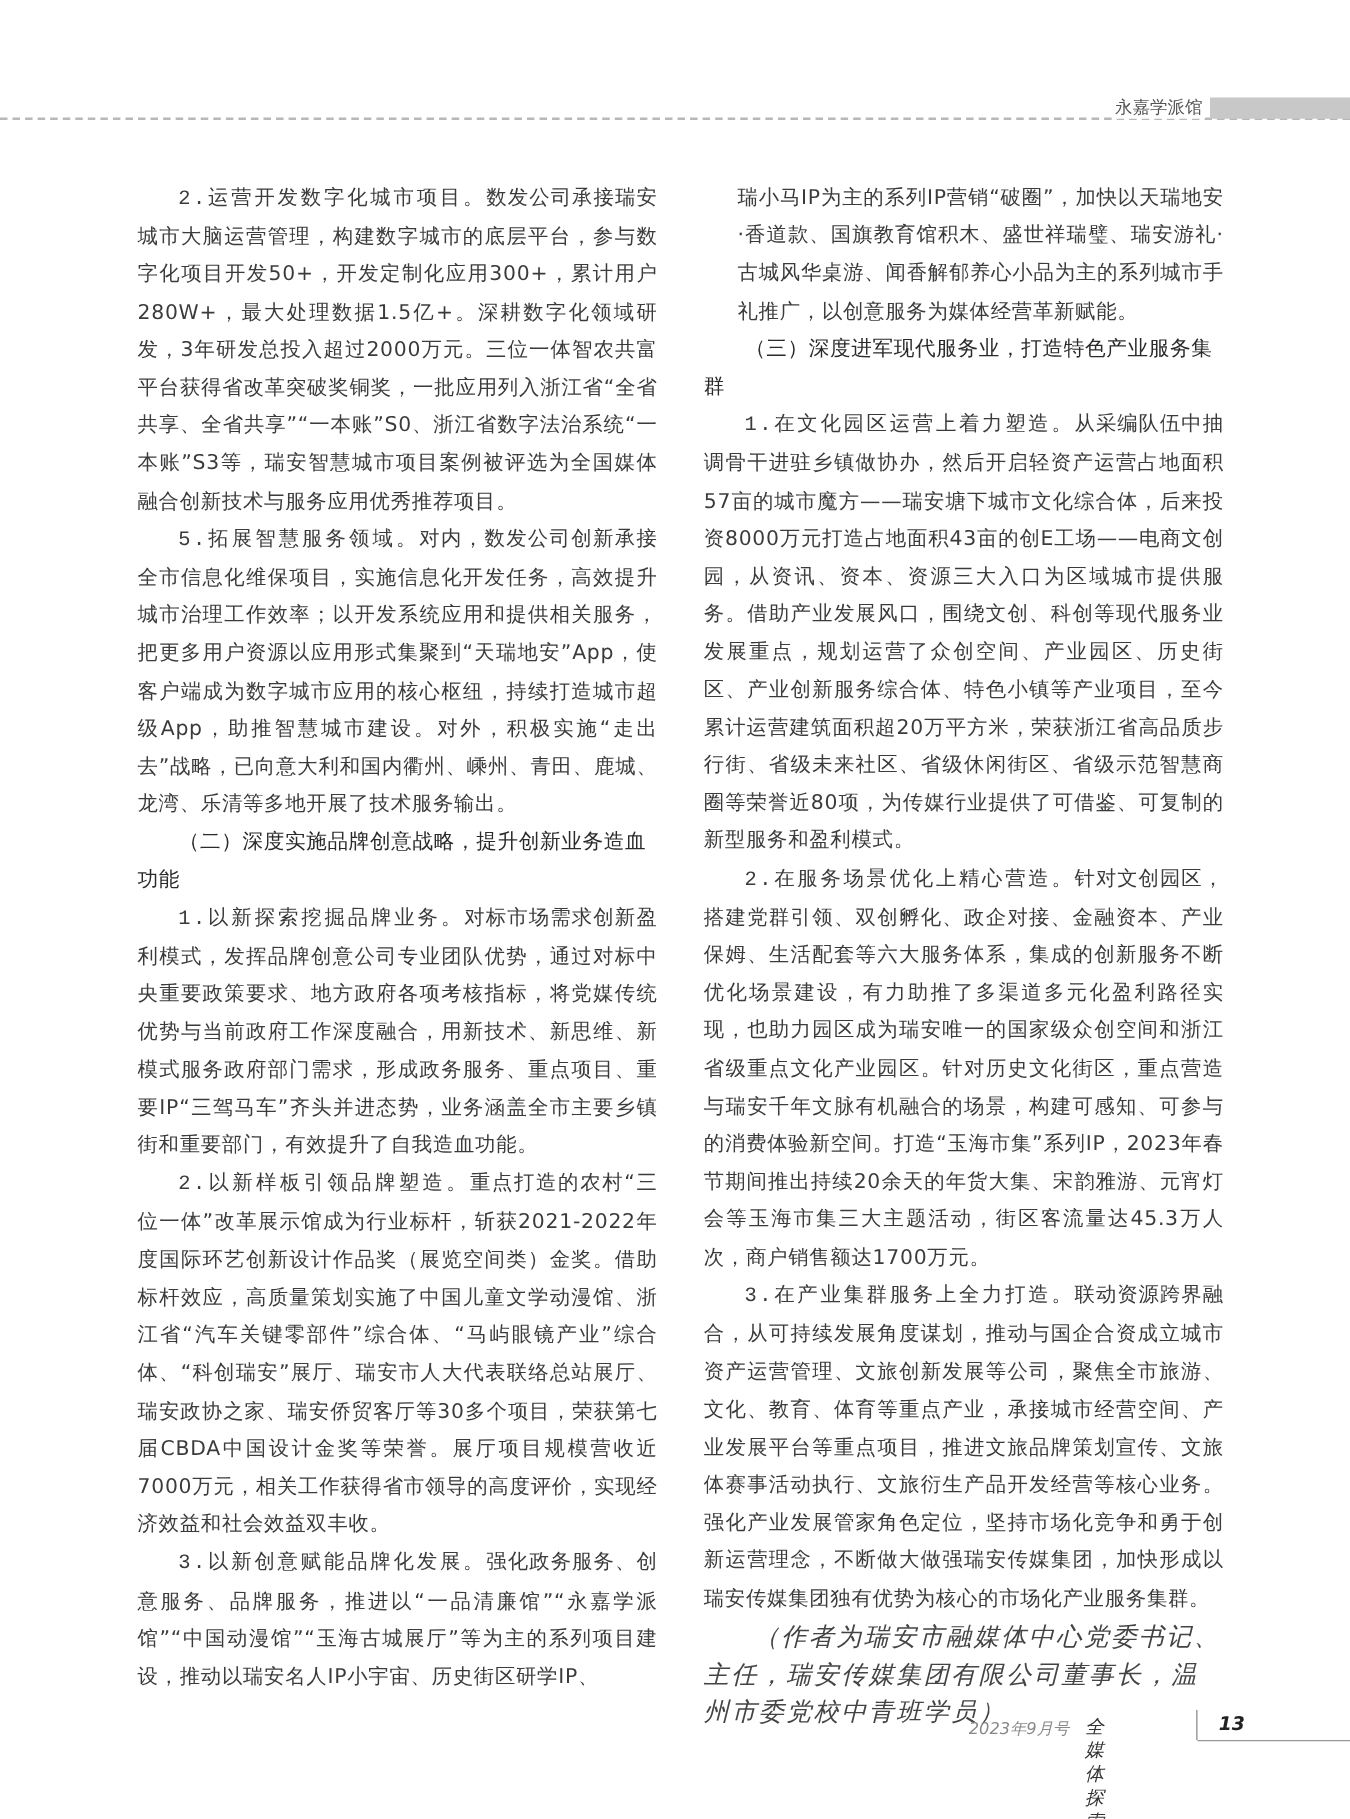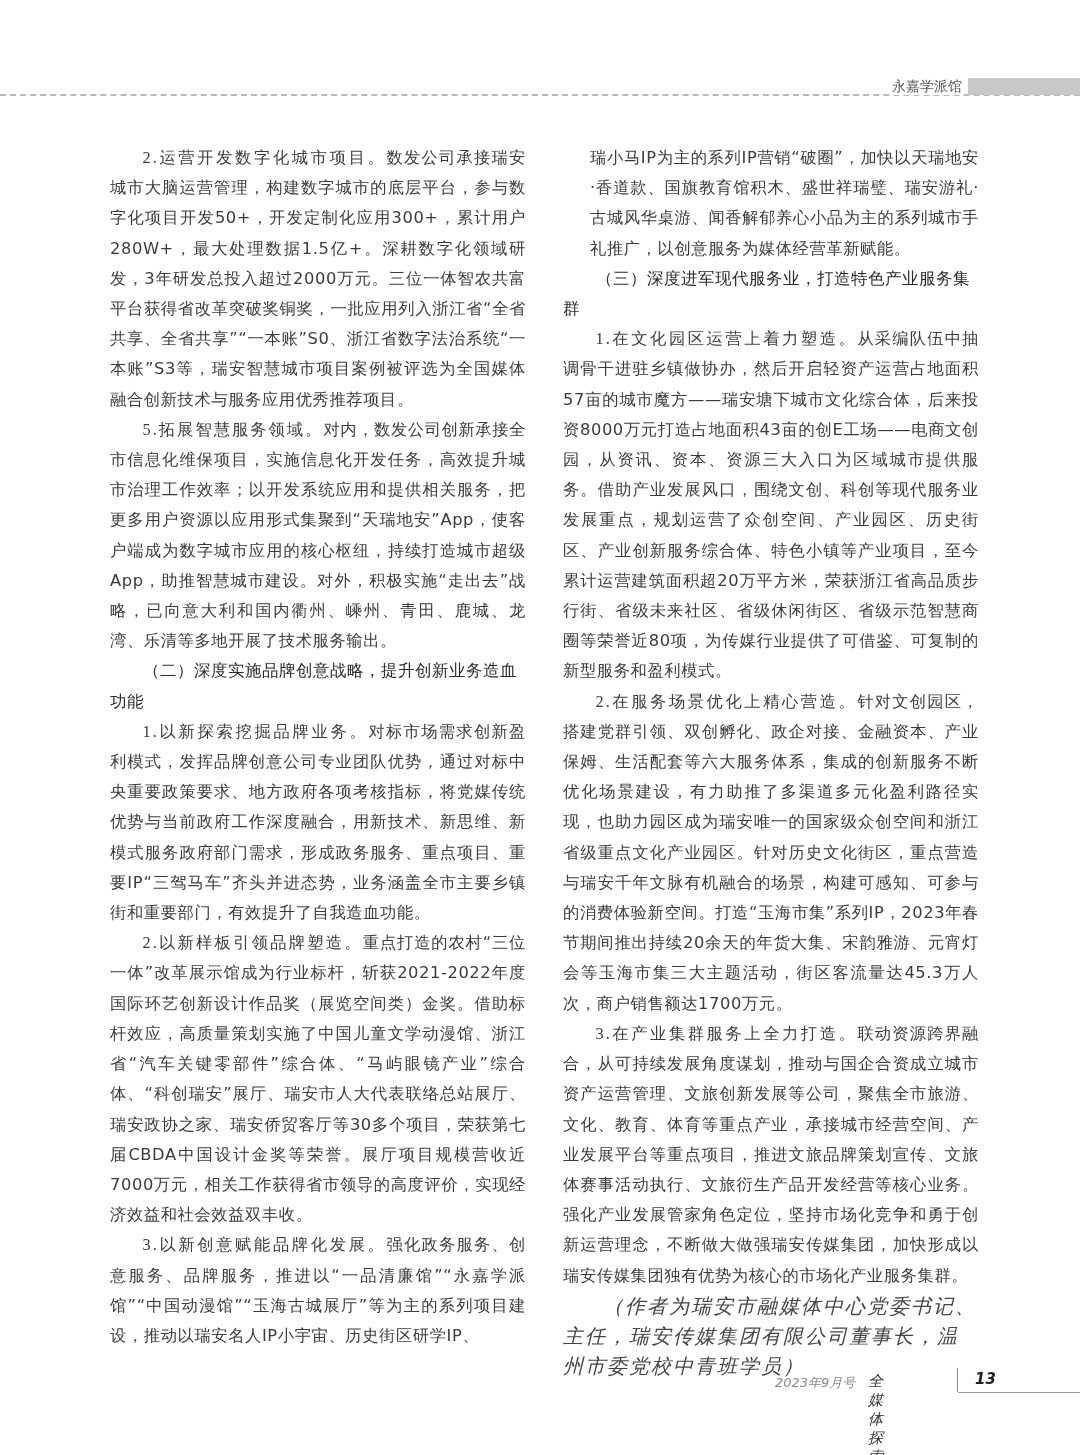--- a/index.html
+++ b/index.html
@@ -7,21 +7,21 @@
   .header { position: absolute; left: 0; top: 78px; width: 1080px; height: 20px; }
   .header-rule { position: absolute; left: 0; top: 16px; width: 1080px; border-top: 2px dashed #b8b8b8; }
   .section-label { position: absolute; right: 116px; top: 0; font-size: 14px; color: #555; background: #fff; padding: 0 2px; line-height: 17px; }
   .section-bar { position: absolute; left: 968px; top: 0; width: 112px; height: 17px; background: #c8c8c8; }
   .col { position: absolute; top: 143px; width: 416px; }
   .col-left { left: 110px; }
   .col-right { left: 563px; }
   .p { margin: 0; font-size: 16.3px; line-height: 30.2px; text-align: justify; text-indent: 2em; letter-spacing: 0.6px; color: #3b3b3b; }
   .p.noindent { text-indent: 0; margin-left: 27px; }
   .h { margin: 0; font-size: 16.5px; line-height: 30.2px; font-weight: normal; color: #2a2a2a; text-indent: 2em; letter-spacing: 0.5px; }
-  .lead { font-family: Liberation Serif, serif; letter-spacing: 2px; }
+  .lead { font-family: Liberation Mono, monospace; letter-spacing: 2px; }
   .note { margin: 0; font-size: 20px; line-height: 30.2px; text-indent: 2em; font-family: "DejaVu Serif", "Liberation Serif", serif; font-style: italic; letter-spacing: 2px; color: #444; }
   .footer { position: absolute; top: 1368px; left: 0; width: 888px; height: 40px; font-style: italic; }
   .footer-issue { position: absolute; left: 775px; top: 6px; font-size: 13px; color: #888; }
   .footer-mag { position: absolute; left: 868px; top: 4px; font-size: 15px; color: #333; }
   .footer-sep { position: absolute; left: 957px; top: 0; height: 24px; border-left: 1.5px solid #888; }
   .footer-page { position: absolute; left: 975px; top: 2px; font-size: 15px; font-weight: bold; color: #222; }
   .footer-rule { position: absolute; left: 958px; top: 24px; width: 122px; border-top: 1.5px solid #999; }
 </style>
 </head>
 <body>

